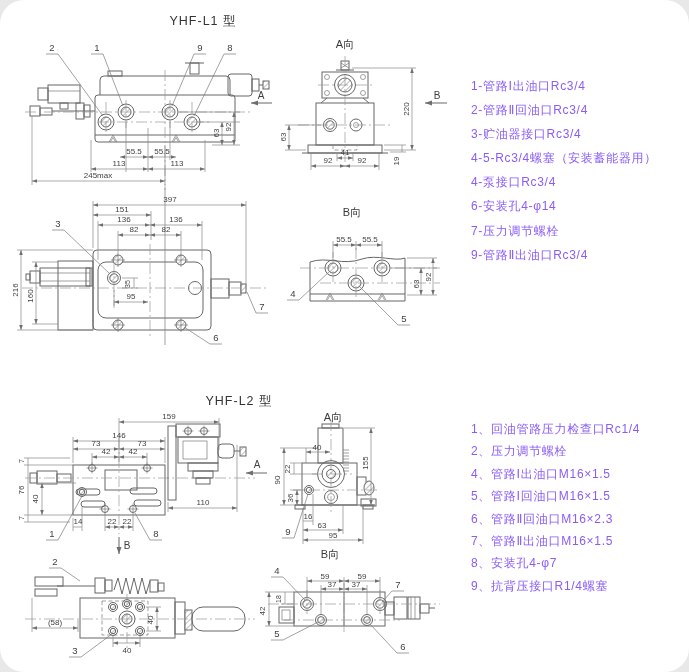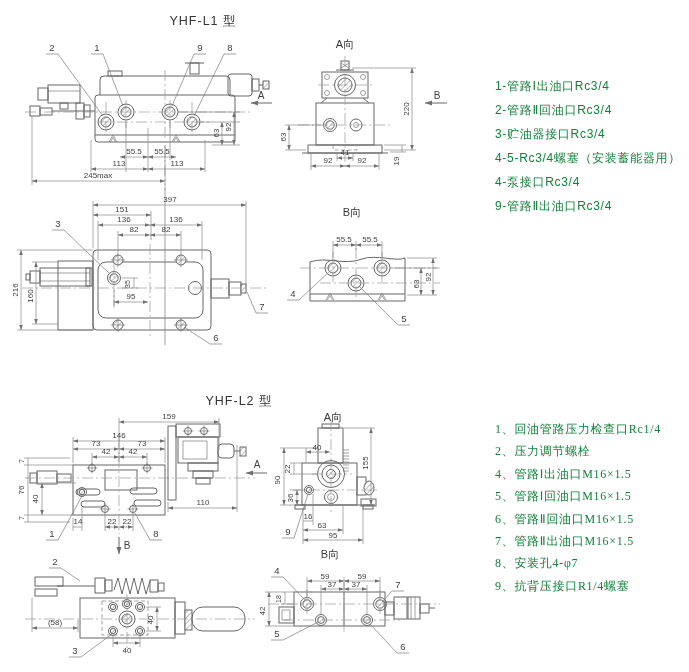--- a/index.html
+++ b/index.html
@@ -1,34 +1,34 @@
 <!DOCTYPE html>
 <html><head>
 <meta charset="utf-8">
 <style>
   html,body{margin:0;padding:0;background:#e8e8e8;}
   #page{position:relative;width:689px;height:672px;background:#ffffff;overflow:hidden;
-        font-family:"Liberation Sans","DejaVu Sans",sans-serif;}
+        font-family:"Liberation Sans","DejaVu Sans",sans-serif;border-radius:24px;}
   svg{position:absolute;left:0;top:0;}
   .ln{stroke:#676767;fill:none;stroke-width:1;}
   .lt{stroke:#7a7a7a;fill:none;stroke-width:.7;}
   .cl{stroke:#999;fill:none;stroke-width:.7;stroke-dasharray:11 3 2 3;}
   .hid{stroke:#888;fill:none;stroke-width:.8;stroke-dasharray:4 2.5;}
   .dim{stroke:#868686;fill:none;stroke-width:.7;}
   text{fill:#3f3f3f;}
   .d{font-size:8px;text-anchor:middle;}
   .ds{font-size:7px;text-anchor:middle;}
   .co{font-size:9.5px;text-anchor:middle;}
   .vl{font-size:11px;text-anchor:middle;fill:#3a3a3a;}
   .ab{font-size:10px;text-anchor:middle;}
   .ttl{font-size:12.5px;text-anchor:middle;fill:#333;letter-spacing:1px;}
-  .legend{position:absolute;left:471px;color:#15803d;font-size:12px;letter-spacing:.7px;margin-left:24px;}
+  .legend{position:absolute;left:471px;color:#8b5cf6;font-size:12px;letter-spacing:.7px;}
   .legend div{white-space:nowrap;}
   #legend-l1 div{height:24.1px;line-height:24.1px;}
-  #legend-l2 div{height:22.4px;line-height:22.4px;font-family:Liberation Serif, serif;}
+  #legend-l2 div{height:22.4px;line-height:22.4px;}
 </style>
 </head>
 <body>
 
 <div id="page">
 <svg width="689" height="672" viewBox="0 0 689 672">
   <defs>
     <pattern id="ht" patternUnits="userSpaceOnUse" width="4" height="4" patternTransform="rotate(45)">
       <rect width="4" height="4" fill="#fff"></rect>
       <line x1="0" y1="0" x2="0" y2="4" stroke="#8a8a8a" stroke-width="1.1"></line>
@@ -577,26 +577,28 @@
     </g>
   </g>
 </svg>
 
 <div id="legend-l1" class="legend" style="top:74px;">
   <div>1-管路Ⅰ出油口Rc3/4</div>
   <div>2-管路Ⅱ回油口Rc3/4</div>
   <div>3-贮油器接口Rc3/4</div>
   <div>4-5-Rc3/4螺塞（安装蓄能器用）</div>
   <div>4-泵接口Rc3/4</div>
+  <div>6-安装孔4-φ14</div>
+  <div>7-压力调节螺栓</div>
   <div>9-管路Ⅱ出油口Rc3/4</div>
 </div>
 
 <div id="legend-l2" class="legend" style="top:418px;">
   <div>1、回油管路压力检查口Rc1/4</div>
   <div>2、压力调节螺栓</div>
   <div>4、管路Ⅰ出油口M16×1.5</div>
   <div>5、管路Ⅰ回油口M16×1.5</div>
-  <div>6、管路Ⅱ回油口M16×1.5</div>
+  <div>6、管路Ⅱ回油口M16×2.3</div>
   <div>7、管路Ⅱ出油口M16×1.5</div>
   <div>8、安装孔4-φ7</div>
   <div>9、抗背压接口R1/4螺塞</div>
 </div>
 </div>
 
 </body></html>

